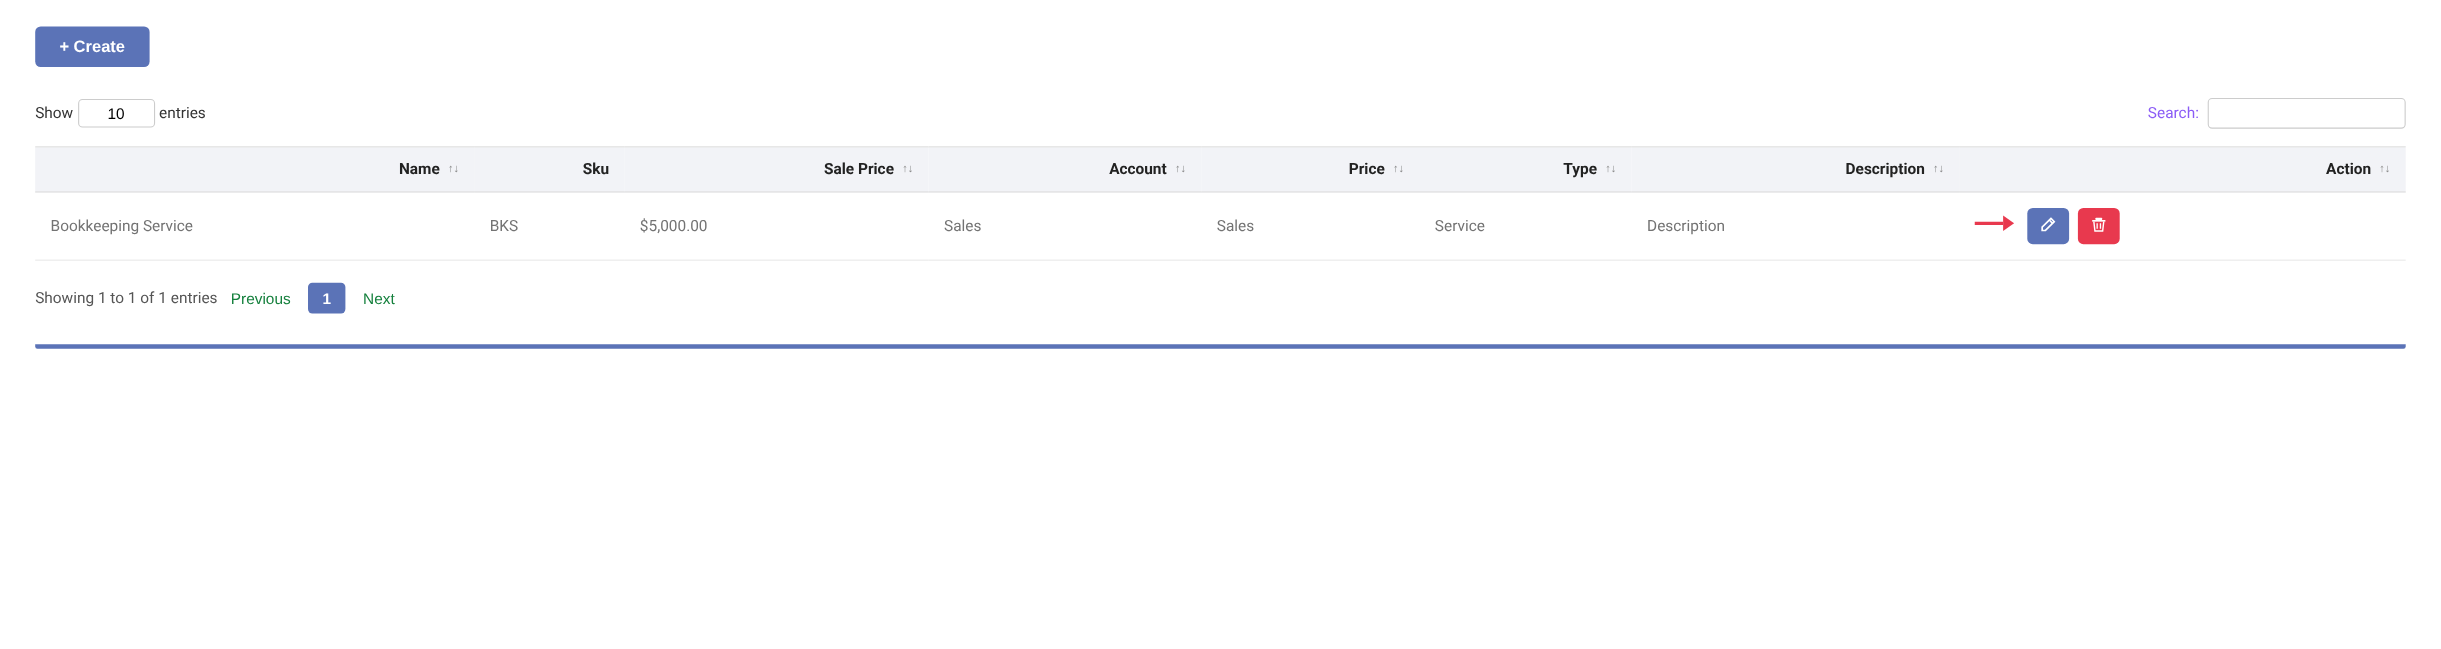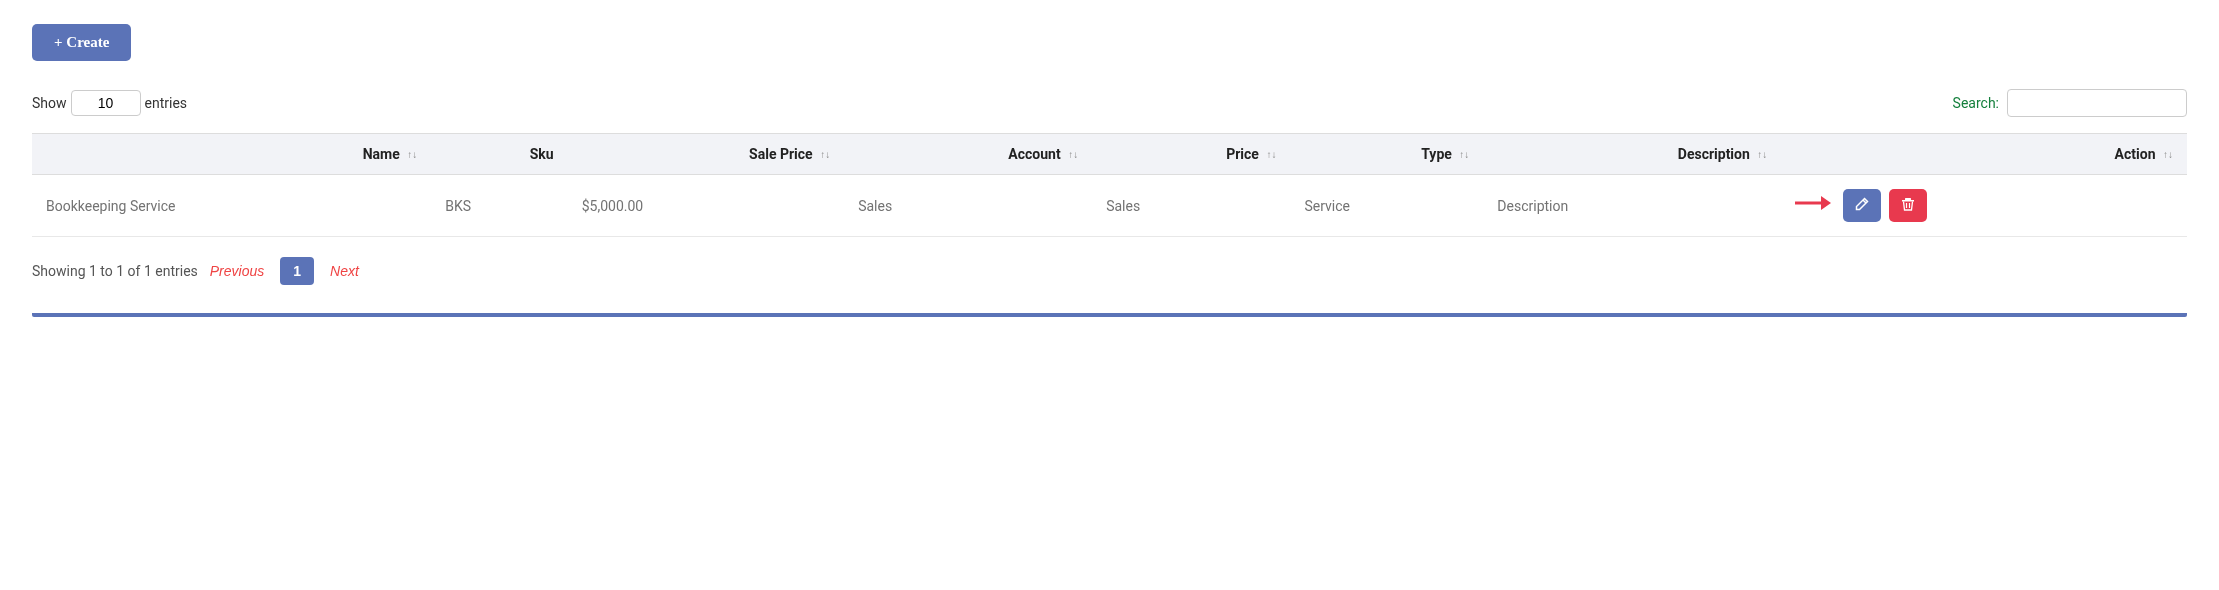--- a/index.html
+++ b/index.html
@@ -27,21 +27,20 @@
       color: #fff;
       border: none;
       border-radius: 5px;
       padding: 10px 22px;
       font-size: 15px;
       font-weight: 600;
       cursor: pointer;
       display: flex;
       align-items: center;
       gap: 6px;
-      font-family: Liberation Serif, serif;
     }
 
     .controls-row {
       display: flex;
       justify-content: space-between;
       align-items: center;
       margin-bottom: 16px;
     }
     .show-entries {
       display: flex;
@@ -58,21 +57,21 @@
       width: 70px;
       text-align: center;
     }
     .search-row {
       display: flex;
       align-items: center;
       gap: 8px;
     }
     .search-label {
       font-size: 14px;
-      color: #15803d;
+      color: #8b5cf6;
     }
     .search-input {
       border: 1px solid #ccc;
       border-radius: 4px;
       padding: 5px 10px;
       font-size: 14px;
       width: 180px;
     }
 
     table {
@@ -159,23 +158,22 @@
       background: none;
       border: none;
       color: #5b73b7;
       font-size: 14px;
       font-weight: 500;
       cursor: pointer;
       padding: 6px 12px;
       border-radius: 4px;
     }
     .pagination-btn.disabled {
-      color: #ef4444;
+      color: #15803d;
       cursor: default;
-      font-style: italic;
     }
     .pagination-number {
       background: #5b73b7;
       color: #fff;
       border: none;
       border-radius: 4px;
       padding: 6px 13px;
       font-size: 14px;
       font-weight: 600;
       cursor: pointer;

